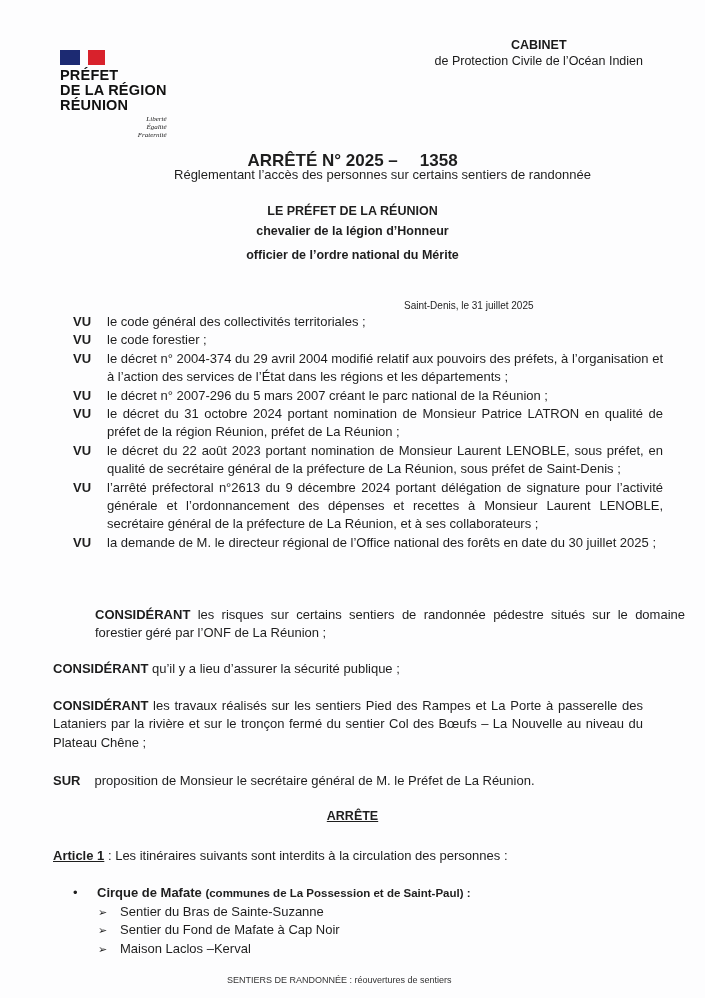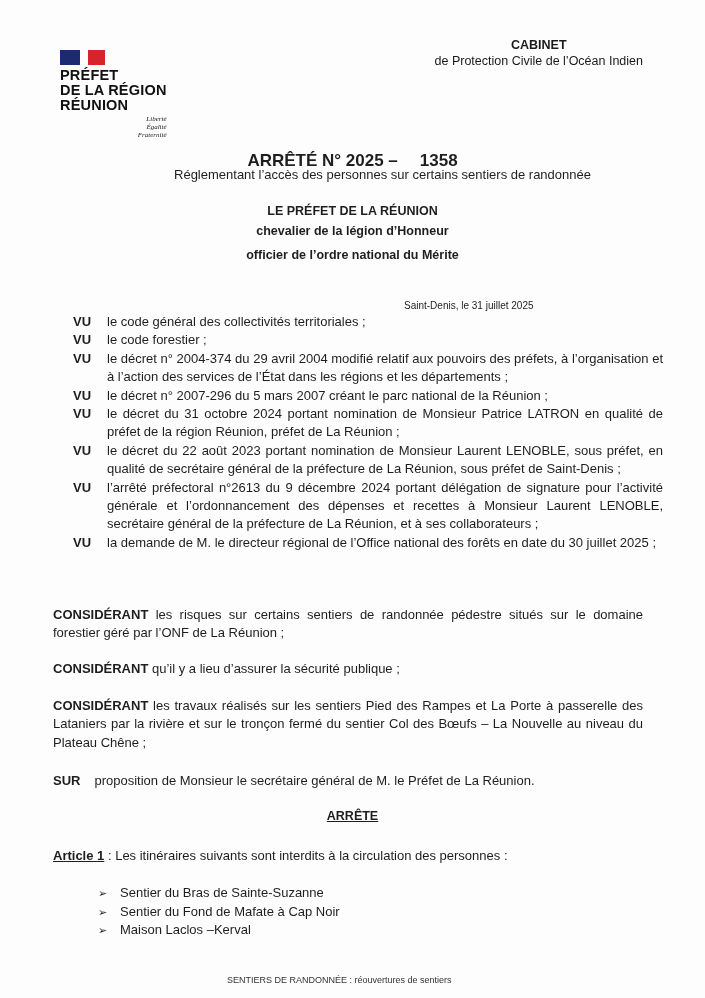--- a/index.html
+++ b/index.html
@@ -109,39 +109,42 @@
   <div class="vu-row">
       <span class="vu-label">VU</span>
       <span class="vu-text">l’arrêté préfectoral n°2613 du 9 décembre 2024 portant délégation de signature pour l’activité générale et l’ordonnancement des dépenses et recettes à Monsieur Laurent LENOBLE, secrétaire général de la préfecture de La Réunion, et à ses collaborateurs ;</span>
     </div>
   <div class="vu-row">
       <span class="vu-label">VU</span>
       <span class="vu-text">la demande de M. le directeur régional de l’Office national des forêts en date du 30 juillet 2025 ;</span>
     </div>
 </div>
 
-<div class="abs consid body-text" style="top:606px;">
+<div class="abs consid body-text" style="top:606px;margin-left:42px;">
   <span class="k">CONSIDÉRANT</span> <span>les risques sur certains sentiers de randonnée pédestre situés sur le domaine forestier géré par l’ONF de La Réunion ;</span>
 </div>
 <div class="abs consid body-text" style="top:660px;">
   <span class="k">CONSIDÉRANT</span> <span>qu’il y a lieu d’assurer la sécurité publique ;</span>
 </div>
 <div class="abs consid body-text" style="top:697px;">
   <span class="k">CONSIDÉRANT</span> <span>les travaux réalisés sur les sentiers Pied des Rampes et La Porte à passerelle des Lataniers par la rivière et sur le tronçon fermé du sentier Col des Bœufs – La Nouvelle au niveau du Plateau Chêne ;</span>
 </div>
 
 <div class="abs sur body-text">
   <span class="k">SUR</span><span>proposition de Monsieur le secrétaire général de M. le Préfet de La Réunion.</span>
 </div>
 
 <div class="abs center arrete">ARRÊTE</div>
 
 <div class="abs article body-text">
   <span class="k">Article 1</span><span> : Les itinéraires suivants sont interdits à la circulation des personnes :</span>
 </div>
 
 <div class="abs list">
+  <div>
+    <span class="bullet">•</span><span class="bold">Cirque de Mafate</span> <span class="sm">(communes de La Possession et de Saint-Paul) :</span>
+  </div>
   <div class="sub"><span class="arrow">➢</span><span>Sentier du Bras de Sainte-Suzanne</span></div>
   <div class="sub"><span class="arrow">➢</span><span>Sentier du Fond de Mafate à Cap Noir</span></div>
   <div class="sub"><span class="arrow">➢</span><span>Maison Laclos –Kerval</span></div>
 </div>
 
 <div class="abs footer">SENTIERS DE RANDONNÉE : réouvertures de sentiers</div>
 
 </body></html>

